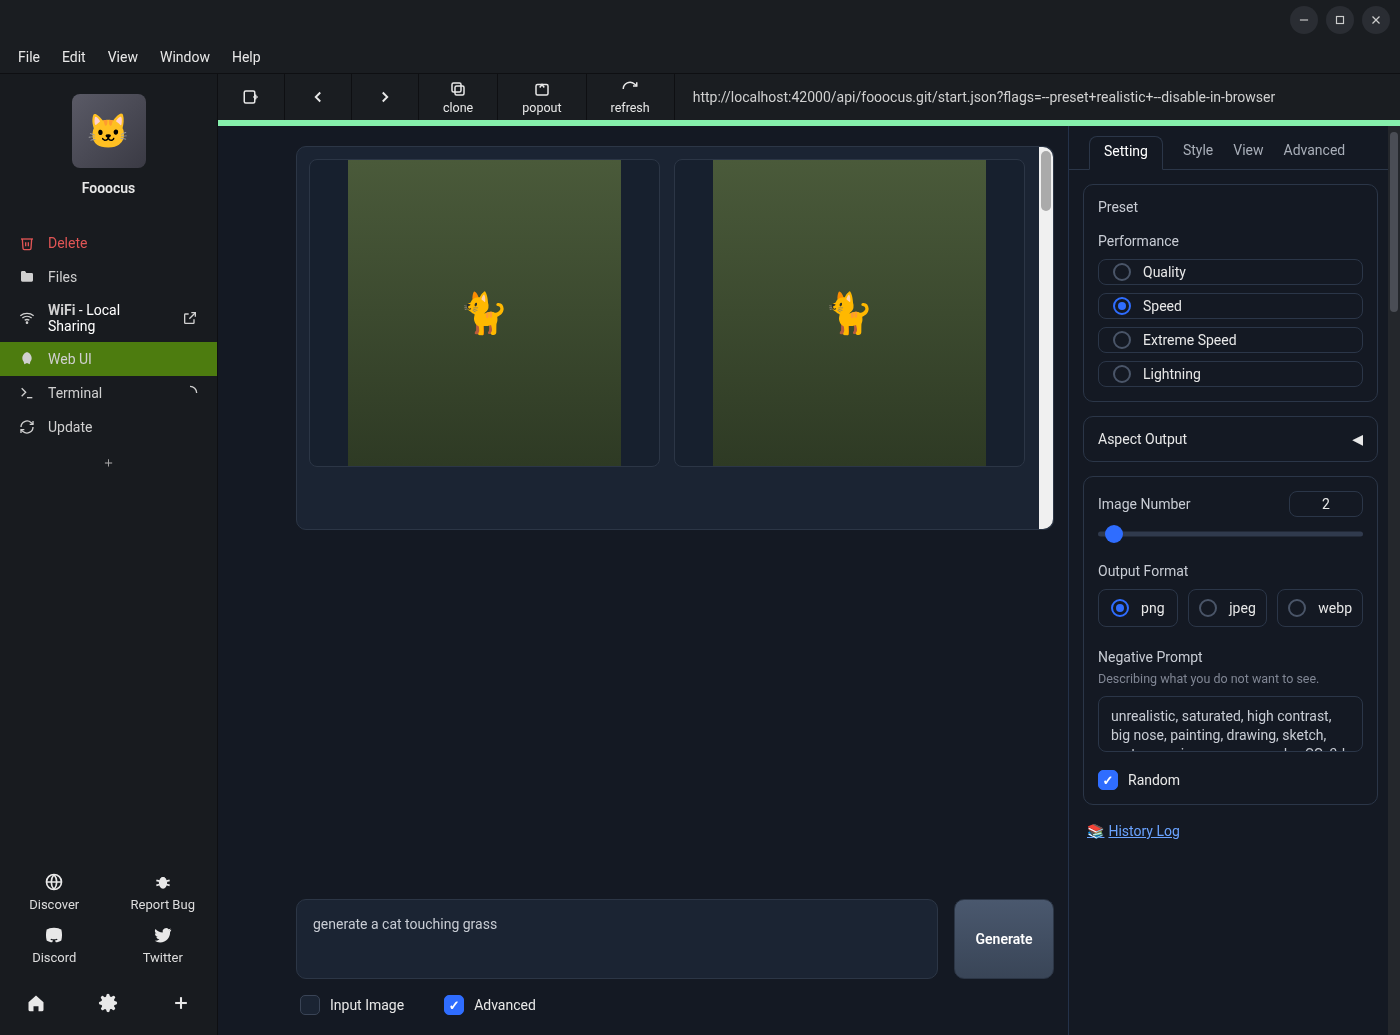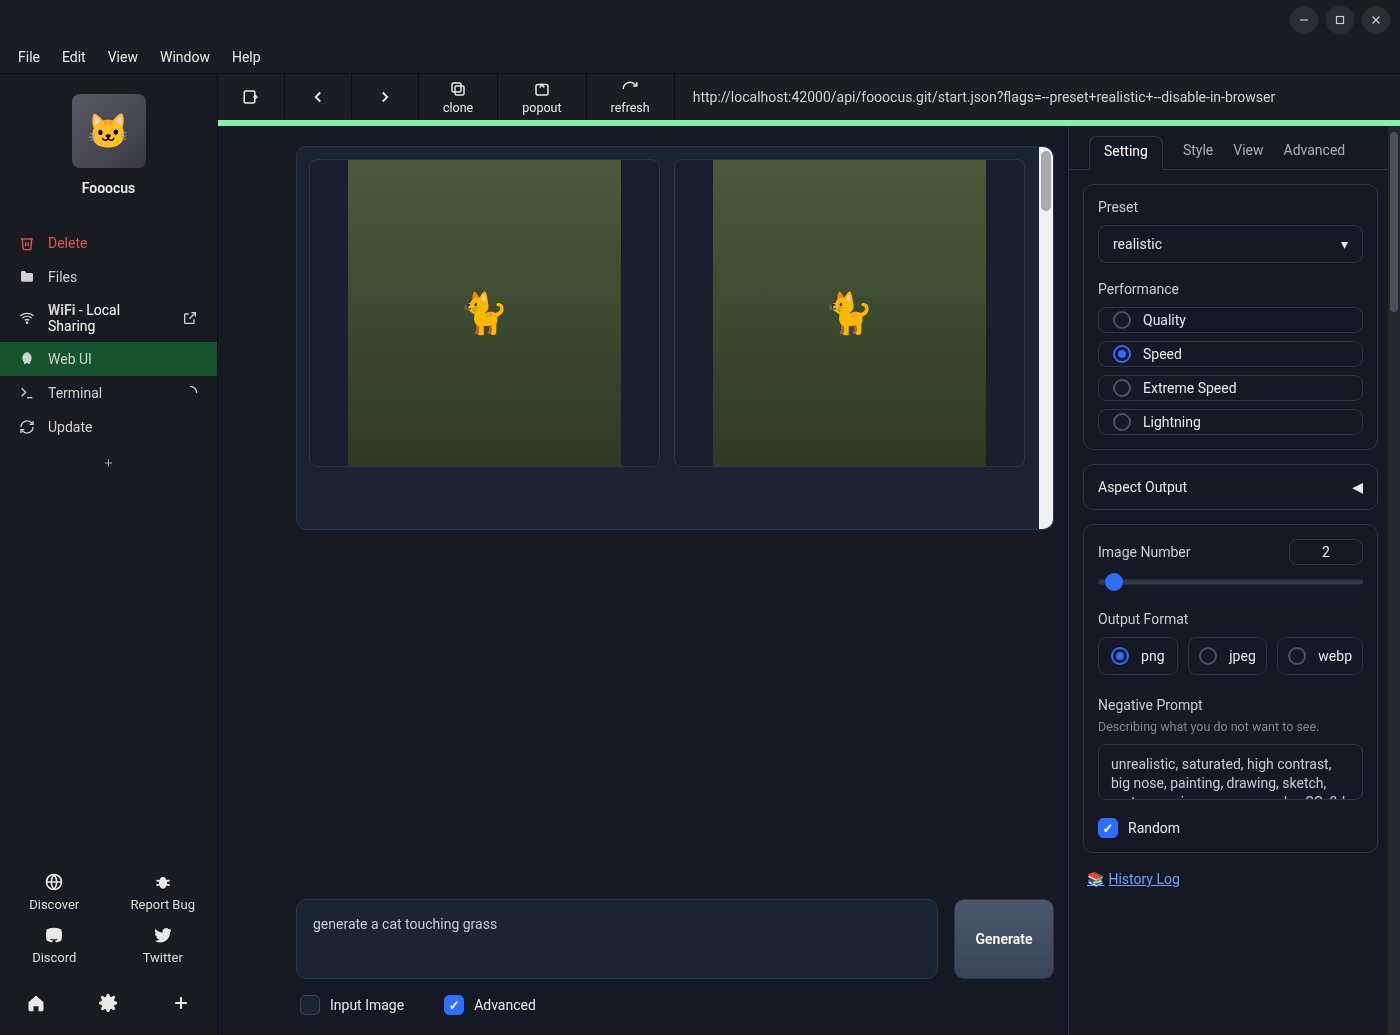--- a/index.html
+++ b/index.html
@@ -81,21 +81,21 @@
 .side-item {
   display: flex;
   align-items: center;
   padding: 8px 18px;
   cursor: pointer;
   gap: 12px;
   font-size: 14px;
   color: #d0d0d0;
 }
 .side-item.danger { color: #e05555; }
-.side-item.active { background: #14532d; }
+.side-item.active { background: #4d7c0f; }
 .side-icon { width: 18px; height: 18px; display:flex; align-items:center; justify-content:center; flex-shrink:0; }
 .side-icon svg { width: 16px; height: 16px; }
 .side-item .sub { color: #ffffff; font-weight: normal; }
 .side-item .trailing { margin-left: auto; }
 .side-add { text-align: center; padding: 10px; color: #aaa; cursor: pointer; }
 
 .sidebar-bottom { padding: 10px 0 16px; }
 .footer-grid {
   display: grid;
   grid-template-columns: 1fr 1fr;
@@ -618,24 +618,20 @@
       <div class="rightpanel">
         <div class="tabs">
           <div class="tab active">Setting</div>
           <div class="tab">Style</div>
           <div class="tab">View</div>
           <div class="tab">Advanced</div>
         </div>
         <div class="panel-body">
           <div class="card">
             <div class="card-title">Preset</div>
-            <div class="select">
-              <span>realistic</span>
-              <span>▾</span>
-            </div>
             <div class="card-title" style="margin-top:18px">Performance</div>
             <div class="radio-opt">
                 <div class="radio"></div>
                 <span>Quality</span>
               </div>
             <div class="radio-opt">
                 <div class="radio checked"></div>
                 <span>Speed</span>
               </div>
             <div class="radio-opt">

